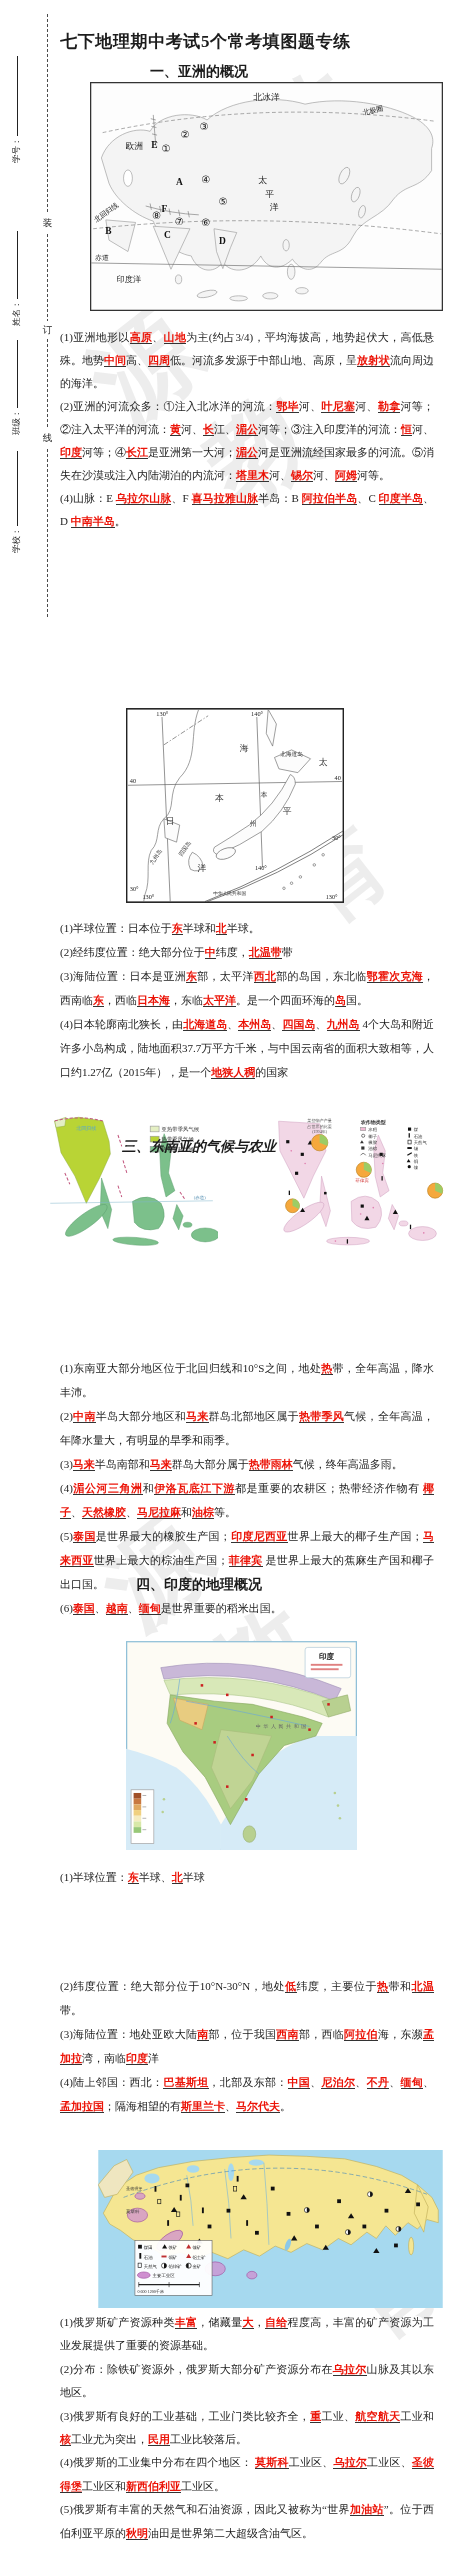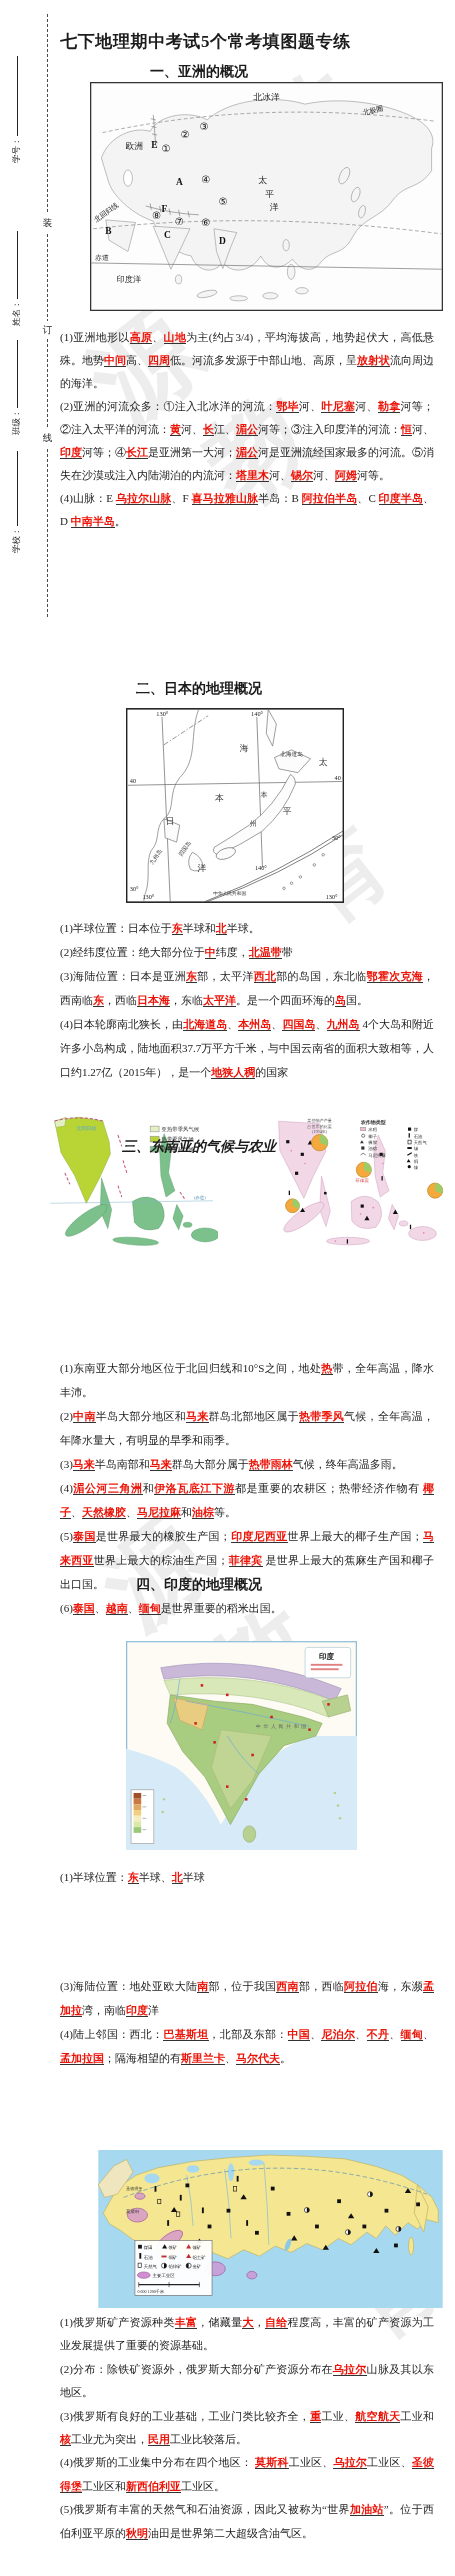--- a/index.html
+++ b/index.html
@@ -58,21 +58,20 @@
     <span>班级：</span>
       <span class="mline"></span>
   </div>
   <div class="mrot" style="top:553px;width:102px;">
     <span>学校：</span>
       <span class="mline"></span>
   </div>
 
   <div class="title" style="top:30px;">七下地理期中考试5个常考填图题专练</div>
   <div class="shead" style="top:63px;">一、亚洲的概况</div>
-  <div class="shead" style="top:680px;">二、日本的地理概况</div>
   <div class="shead" style="top:1138px;font-style:italic;">三、东南亚的气候与农业</div>
   <div class="shead" style="top:1576px;">四、印度的地理概况</div>
 
   <svg class="mapbox" style="left:90px;top:82px;" width="353" height="229" viewBox="0 0 558 362">
     <rect x="1" y="1" width="556" height="360" fill="#fdfdfd" stroke="#333" stroke-width="2"></rect>
     <g fill="#f4f4f4" stroke="#999" stroke-width="1">
       <path d="M18,120 C30,85 70,70 95,78 C110,50 160,45 185,60 C220,28 290,20 340,35 C400,22 470,35 510,55 C535,68 547,85 540,105 L540,140 C520,170 500,160 480,185 C460,215 430,215 415,245 C400,275 380,265 365,285 C350,305 330,295 320,280 C300,300 280,295 270,275 C255,300 225,305 210,285 C195,305 170,300 160,275 C130,270 110,245 100,220 C70,210 40,185 30,160 Z"></path>
       <path d="M25,218 L72,222 L60,268 L30,250 Z"></path>
       <path d="M100,228 L158,232 L128,296 Z"></path>
       <path d="M196,232 L232,238 L222,262 L210,295 L200,268 Z"></path>
@@ -396,20 +395,21 @@
       <line x1="26" y1="280" x2="32" y2="280"></line>
           <line x1="26" y1="298" x2="32" y2="298"></line>
         </g>
     </g>
   </svg>
 
   <div class="paras" style="top:1865px;line-height:24px;">
       <p class="para"><span>(1)半球位置：</span><span class="ans">东</span><span>半球、</span><span class="ans">北</span><span>半球</span></p>
     </div>
   <div class="paras" style="top:1974px;line-height:24px;">
+      <p class="para"><span>(2)纬度位置：绝大部分位于10°N-30°N，地处</span><span class="ans">低</span><span>纬度，主要位于</span><span class="ans">热</span><span>带和</span><span class="ans">北温</span><span>带。</span></p>
       <p class="para"><span>(3)海陆位置：地处亚欧大陆</span><span class="ans">南</span><span>部，位于我国</span><span class="ans">西南</span><span>部，西临</span><span class="ans">阿拉伯</span><span>海，东濒</span><span class="ans">孟加拉</span><span>湾，南临</span><span class="ans">印度</span><span>洋</span></p>
       <p class="para"><span>(4)陆上邻国：西北：</span><span class="ans">巴基斯坦</span><span>，北部及东部：</span><span class="ans">中国</span><span>、</span><span class="ans">尼泊尔</span><span>、</span><span class="ans">不丹</span><span>、</span><span class="ans">缅甸</span><span>、</span><span class="ans">孟加拉国</span><span>；隔海相望的有</span><span class="ans">斯里兰卡</span><span>、</span><span class="ans">马尔代夫</span><span>。</span></p>
     </div>
 
   <svg class="mapbox" style="left:98px;top:2150px;" width="345" height="158" viewBox="0 0 545 250">
     <rect x="0" y="0" width="545" height="250" fill="#a6d9ef"></rect>
     <g>
       <path d="M8,100 L30,60 L60,40 L95,28 L150,18 L210,12 L270,8 L330,10 L390,14 L440,26 L480,40 L505,55 L528,75 L538,95 L538,115 L520,110 L505,125 L490,115 L470,135 L455,120 L440,140 L425,130 L400,150 L380,140 L355,158 L330,148 L305,162 L280,152 L255,168 L230,158 L205,172 L180,162 L155,172 L130,162 L105,168 L80,152 L55,142 L35,127 L18,117 Z" fill="#f5e692" stroke="#c0ae58"></path>
       <path d="M0,55 L25,25 L45,15 L55,35 L30,70 L10,75 Z" fill="#efe6c0" stroke="#c0ae58"></path>
       <path d="M505,55 L522,90 L515,130 L500,100 Z" fill="#f5e692" stroke="#c0ae58"></path>

